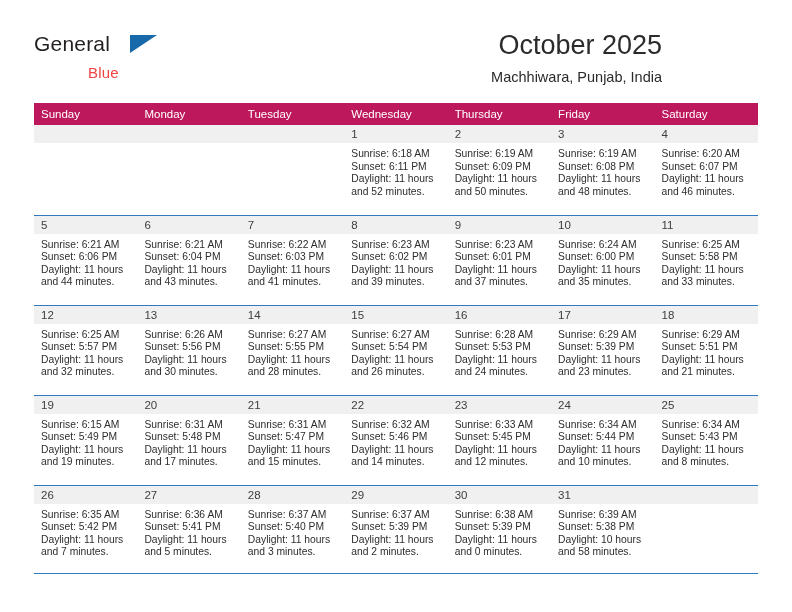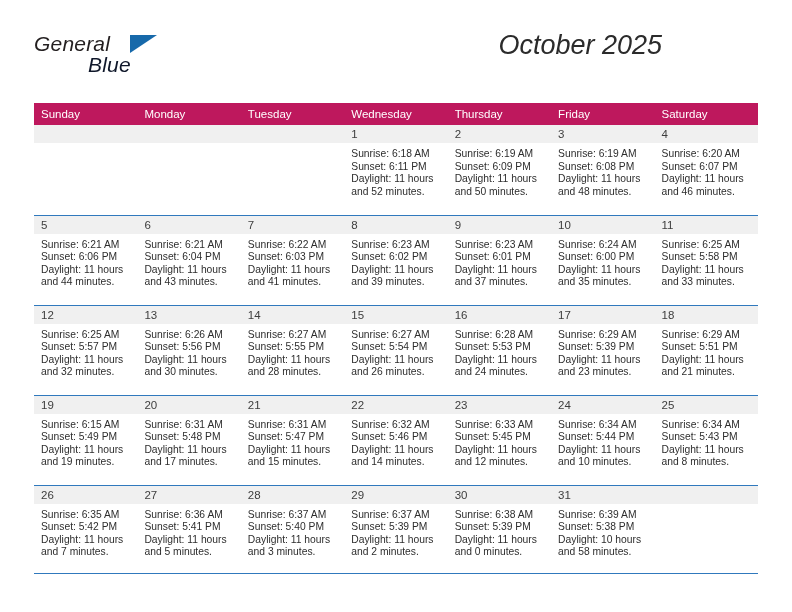--- a/index.html
+++ b/index.html
@@ -22,45 +22,44 @@
     box-sizing: border-box;
   }
 
   
   .header {
     position: absolute;
     left: 0;
     top: 0;
     width: 696px;
     height: 100px;
-    font-style: italic;
   }
   .brand {
     position: absolute;
     left: 34px;
     top: 32px;
     width: 200px;
     height: 52px;
   }
   .brand-general {
     position: absolute;
     left: 0;
     top: 0;
     font-size: 21px;
     letter-spacing: 0.2px;
     color: #231f20;
     font-family: "Liberation Sans", sans-serif;
   }
   .brand-blue {
     position: absolute;
     left: 54px;
-    top: 21px;
-    font-size: 21px;
+    top: 32px;
+    font-size: 15px;
     letter-spacing: 0.2px;
-    color: #0f172a;
+    color: #ef4444;
     font-family: "Liberation Sans", sans-serif;
   }
   .brand-triangle {
     position: absolute;
     left: 96px;
     top: 3px;
     width: 0;
     height: 0;
     border-left: 27px solid #1769aa;
     border-bottom: 18px solid transparent;
@@ -162,20 +161,21 @@
   <div class="header">
 
     <div class="brand">
       <span class="brand-general">General</span>
       <span class="brand-triangle"></span>
       <span class="brand-blue">Blue</span>
     </div>
 
     <div class="title-block">
       <div class="month-title">October 2025</div>
+      <div class="location">Machhiwara, Punjab, India</div>
     </div>
 
   </div>
 
   <table class="calendar">
     <thead>
       <tr>
         <th>Sunday</th>
         <th>Monday</th>
         <th>Tuesday</th>

